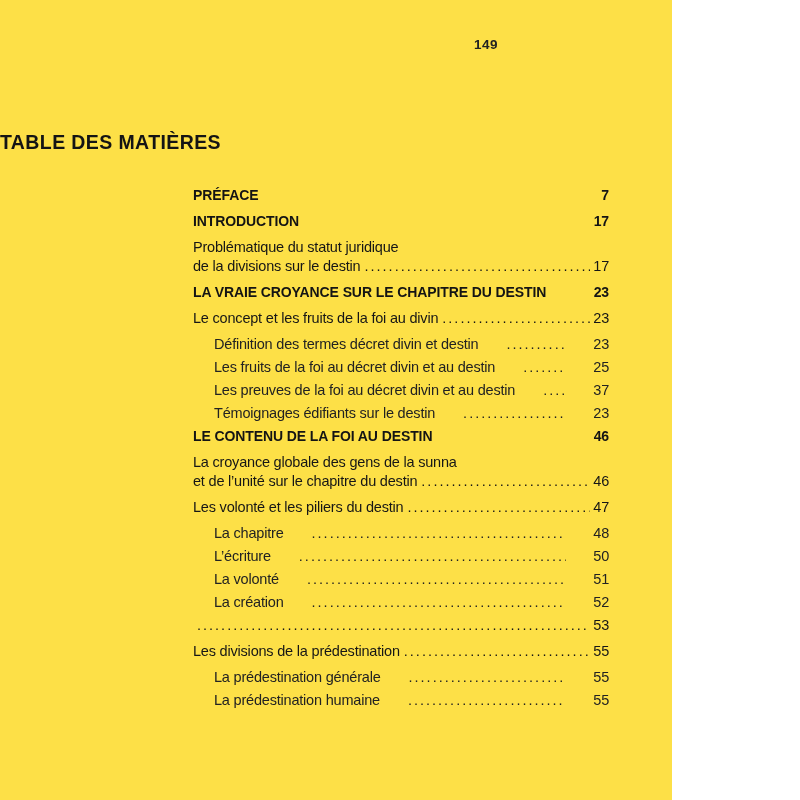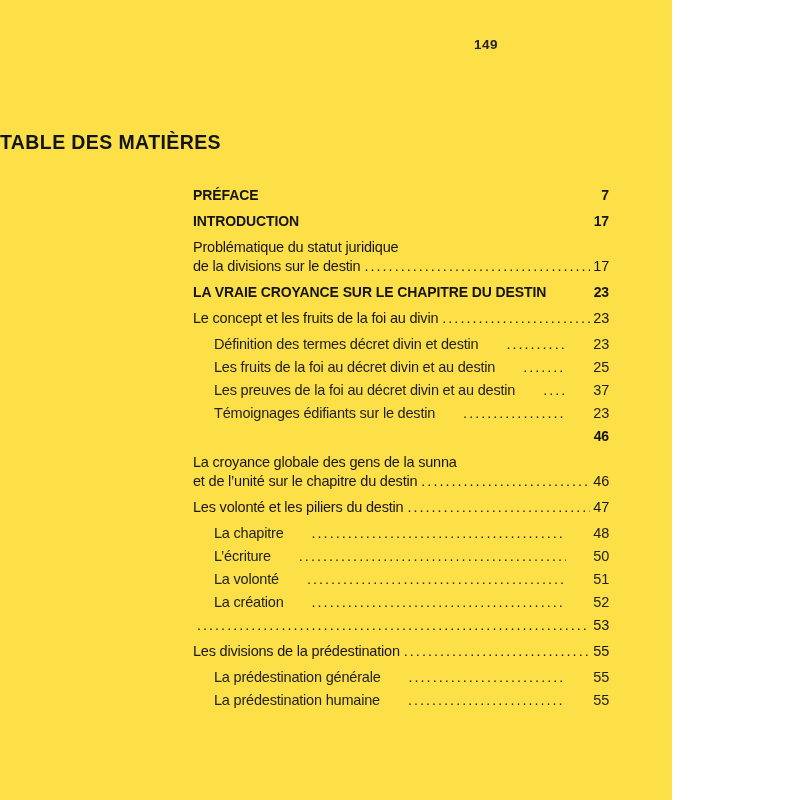--- a/index.html
+++ b/index.html
@@ -151,20 +151,21 @@
       </div>
       <div class="entry sub">
         <div class="row">
           <span class="label">Témoignages édifiants sur le destin</span>
           <span class="leader">................................................................................................................................................................</span>
           <span class="pg">23</span>
         </div>
       </div>
       <div class="entry chapter">
         <div class="row">
+          <span class="label">LE CONTENU DE LA FOI AU DESTIN</span>
           <span class="leader"></span>
           <span class="pg">46</span>
         </div>
       </div>
       <div class="entry section">
         <div class="row">
           <span class="label">La croyance globale des gens de la sunna</span>
         </div>
         <div class="row">
           <span class="label">et de l’unité sur le chapitre du destin</span>

